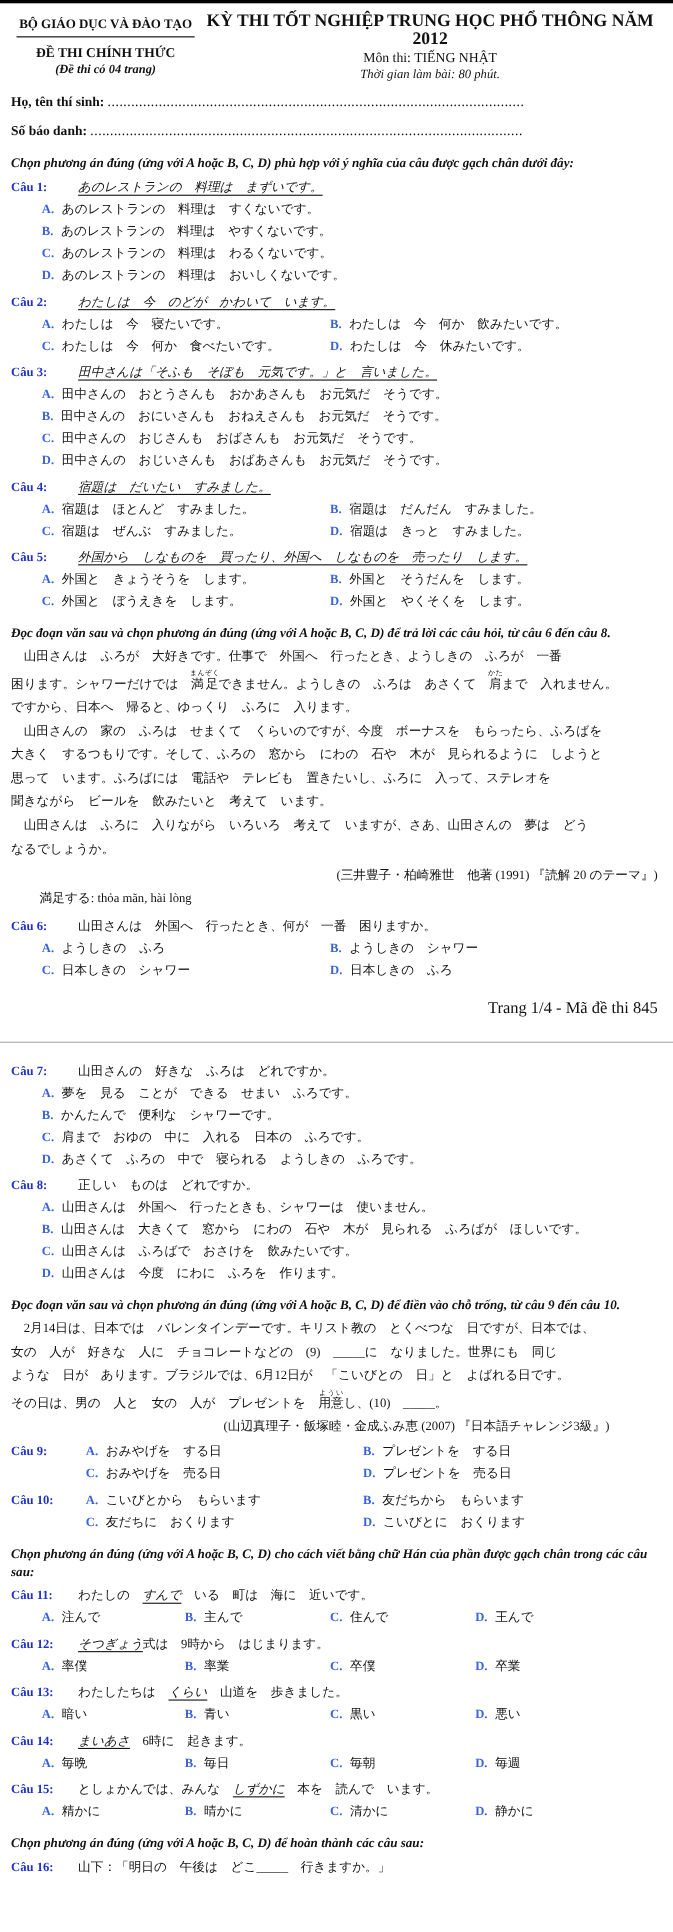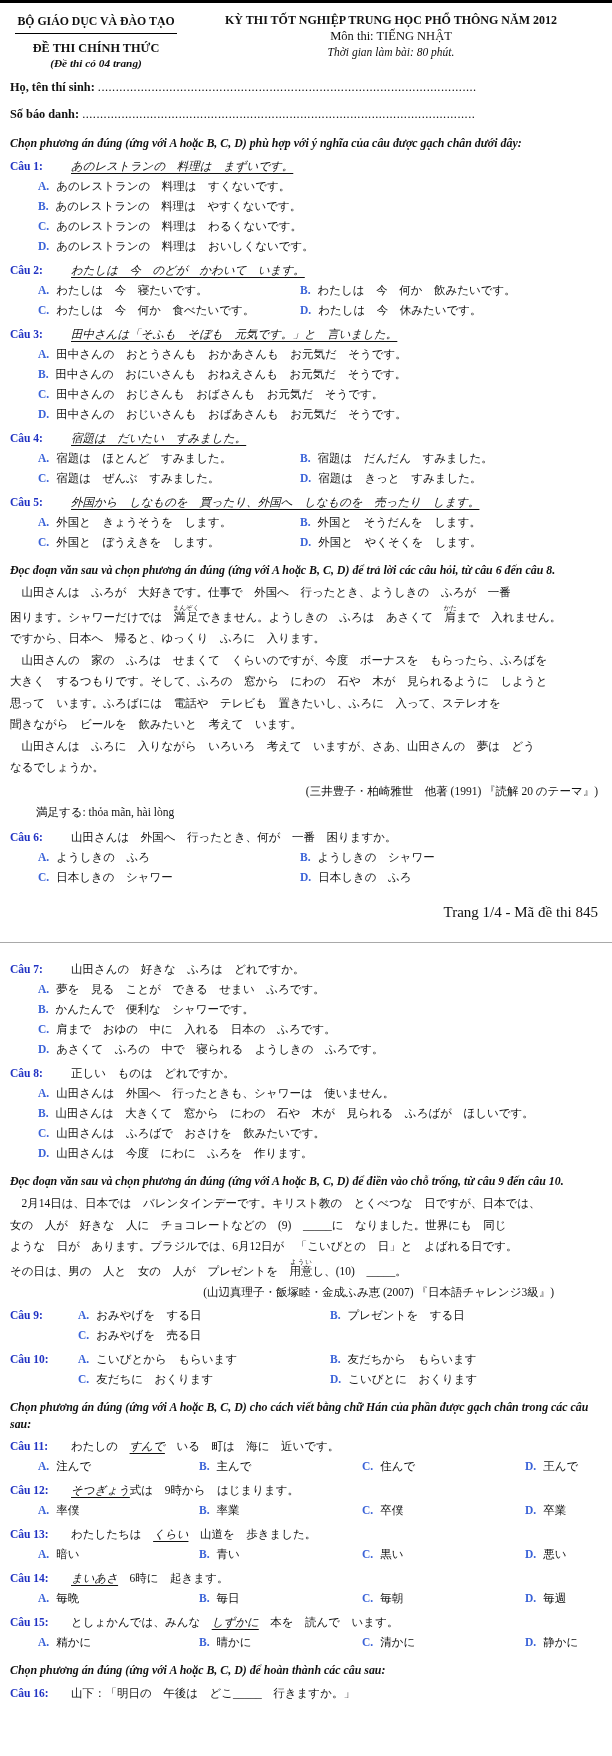--- a/index.html
+++ b/index.html
@@ -11,42 +11,42 @@
   }
   .topbar{position:absolute;top:0;left:0;width:612px;height:3px;background:#000;}
   .sheet{position:relative;padding:10px 12px 8px 10px;}
   
   .hdr{display:flex;margin-top:2px;}
   .hdr-left{width:172px;text-align:center;flex-shrink:0;}
   .hdr-right{flex:1;text-align:center;}
   .ministry{font-weight:bold;font-size:11.8px;display:inline-block;border-bottom:1px solid #000;padding:0 2px 2px;}
   .official{font-weight:bold;font-size:12.3px;margin-top:7px;line-height:15px;}
   .pagesnote{font-weight:bold;font-style:italic;font-size:11.3px;line-height:15px;}
-  .examtitle{font-weight:bold;font-size:12px;line-height:16px;}
+  .examtitle{font-weight:bold;font-size:16px;line-height:16px;}
   .subject{font-weight:normal;font-size:12.5px;line-height:17px;}
   .duration{font-style:italic;font-size:11.5px;line-height:15px;}
   .codebox-row{text-align:right;margin:16px 2px 4px 0;}
   .codebox{display:inline-block;border:2px solid #000;font-weight:bold;font-size:12.3px;padding:9px 12px;}
   .field{margin-top:6px;font-size:12.3px;line-height:21px;white-space:nowrap;overflow:hidden;}
   .flabel{font-weight:bold;}
   .dots{letter-spacing:0.5px;}
   
   .instruction{font-weight:bold;font-style:italic;font-size:11.9px;line-height:16.5px;margin:10px 0 4px;}
   .question{margin-top:4px;}
   .q-head{line-height:20px;}
   .q-head.inline{display:flex;align-items:baseline;}
   .q-label{color:var(--qblue);font-weight:bold;display:inline-block;min-width:52px;margin-right:9px;}
   .q-head.inline .q-label{min-width:68px;margin-right:0;}
   .u{text-decoration:underline;text-underline-offset:3px;font-style:italic;}
   .options{padding-left:28px;line-height:20px;}
   .q-head.inline .options{padding-left:0;flex:1;}
   .options.list .option{display:block;}
   .options.two{display:grid;grid-template-columns:262px auto;}
   .q-head.inline .options.two{grid-template-columns:252px auto;}
-  .options.four{display:grid;grid-template-columns:130px 132px 132px auto;gap:31px;}
+  .options.four{display:grid;grid-template-columns:130px 132px 132px auto;}
   .opt-letter{color:var(--optblue);font-weight:bold;margin-right:7px;}
   .passage-line{line-height:21.5px;}
   ruby rt{font-size:6.5px;line-height:5px;font-family:inherit;}
   .citation{text-align:right;line-height:18px;margin-top:3px;padding-right:2px;}
   .citation-2{padding-right:46px;margin-top:1px;}
   .note{padding-left:26px;line-height:21px;margin-top:2px;}
   .page-footer{text-align:right;font-size:15px;margin-top:16px;padding-right:2px;}
   .page-divider{border:none;border-top:1px solid #a9a9a9;margin:20px -12px 16px -10px;}
 </style>
 </head>
@@ -175,20 +175,21 @@
           <div class="passage-line"><span>その日は、男の　人と　女の　人が　プレゼントを　</span><ruby>用意<rt>ようい</rt></ruby><span>し、(10)　_____。</span></div>
         </div>
         <div class="citation citation-2">(山辺真理子・飯塚睦・金成ふみ恵 (2007) 『日本語チャレンジ3級』)</div>
         <div class="question">
           <div class="q-head inline">
             <span class="q-label">Câu 9:</span>
             <div class="options two">
               <span class="option"><span class="opt-letter">A.</span><span class="opt-text">おみやげを　する日</span></span>
               <span class="option"><span class="opt-letter">B.</span><span class="opt-text">プレゼントを　する日</span></span>
               <span class="option"><span class="opt-letter">C.</span><span class="opt-text">おみやげを　売る日</span></span>
+              <span class="option"><span class="opt-letter">D.</span><span class="opt-text">プレゼントを　売る日</span></span>
             </div>
           </div>
         </div>
         <div class="question">
           <div class="q-head inline">
             <span class="q-label">Câu 10:</span>
             <div class="options two">
               <span class="option"><span class="opt-letter">A.</span><span class="opt-text">こいびとから　もらいます</span></span>
               <span class="option"><span class="opt-letter">B.</span><span class="opt-text">友だちから　もらいます</span></span>
               <span class="option"><span class="opt-letter">C.</span><span class="opt-text">友だちに　おくります</span></span>

